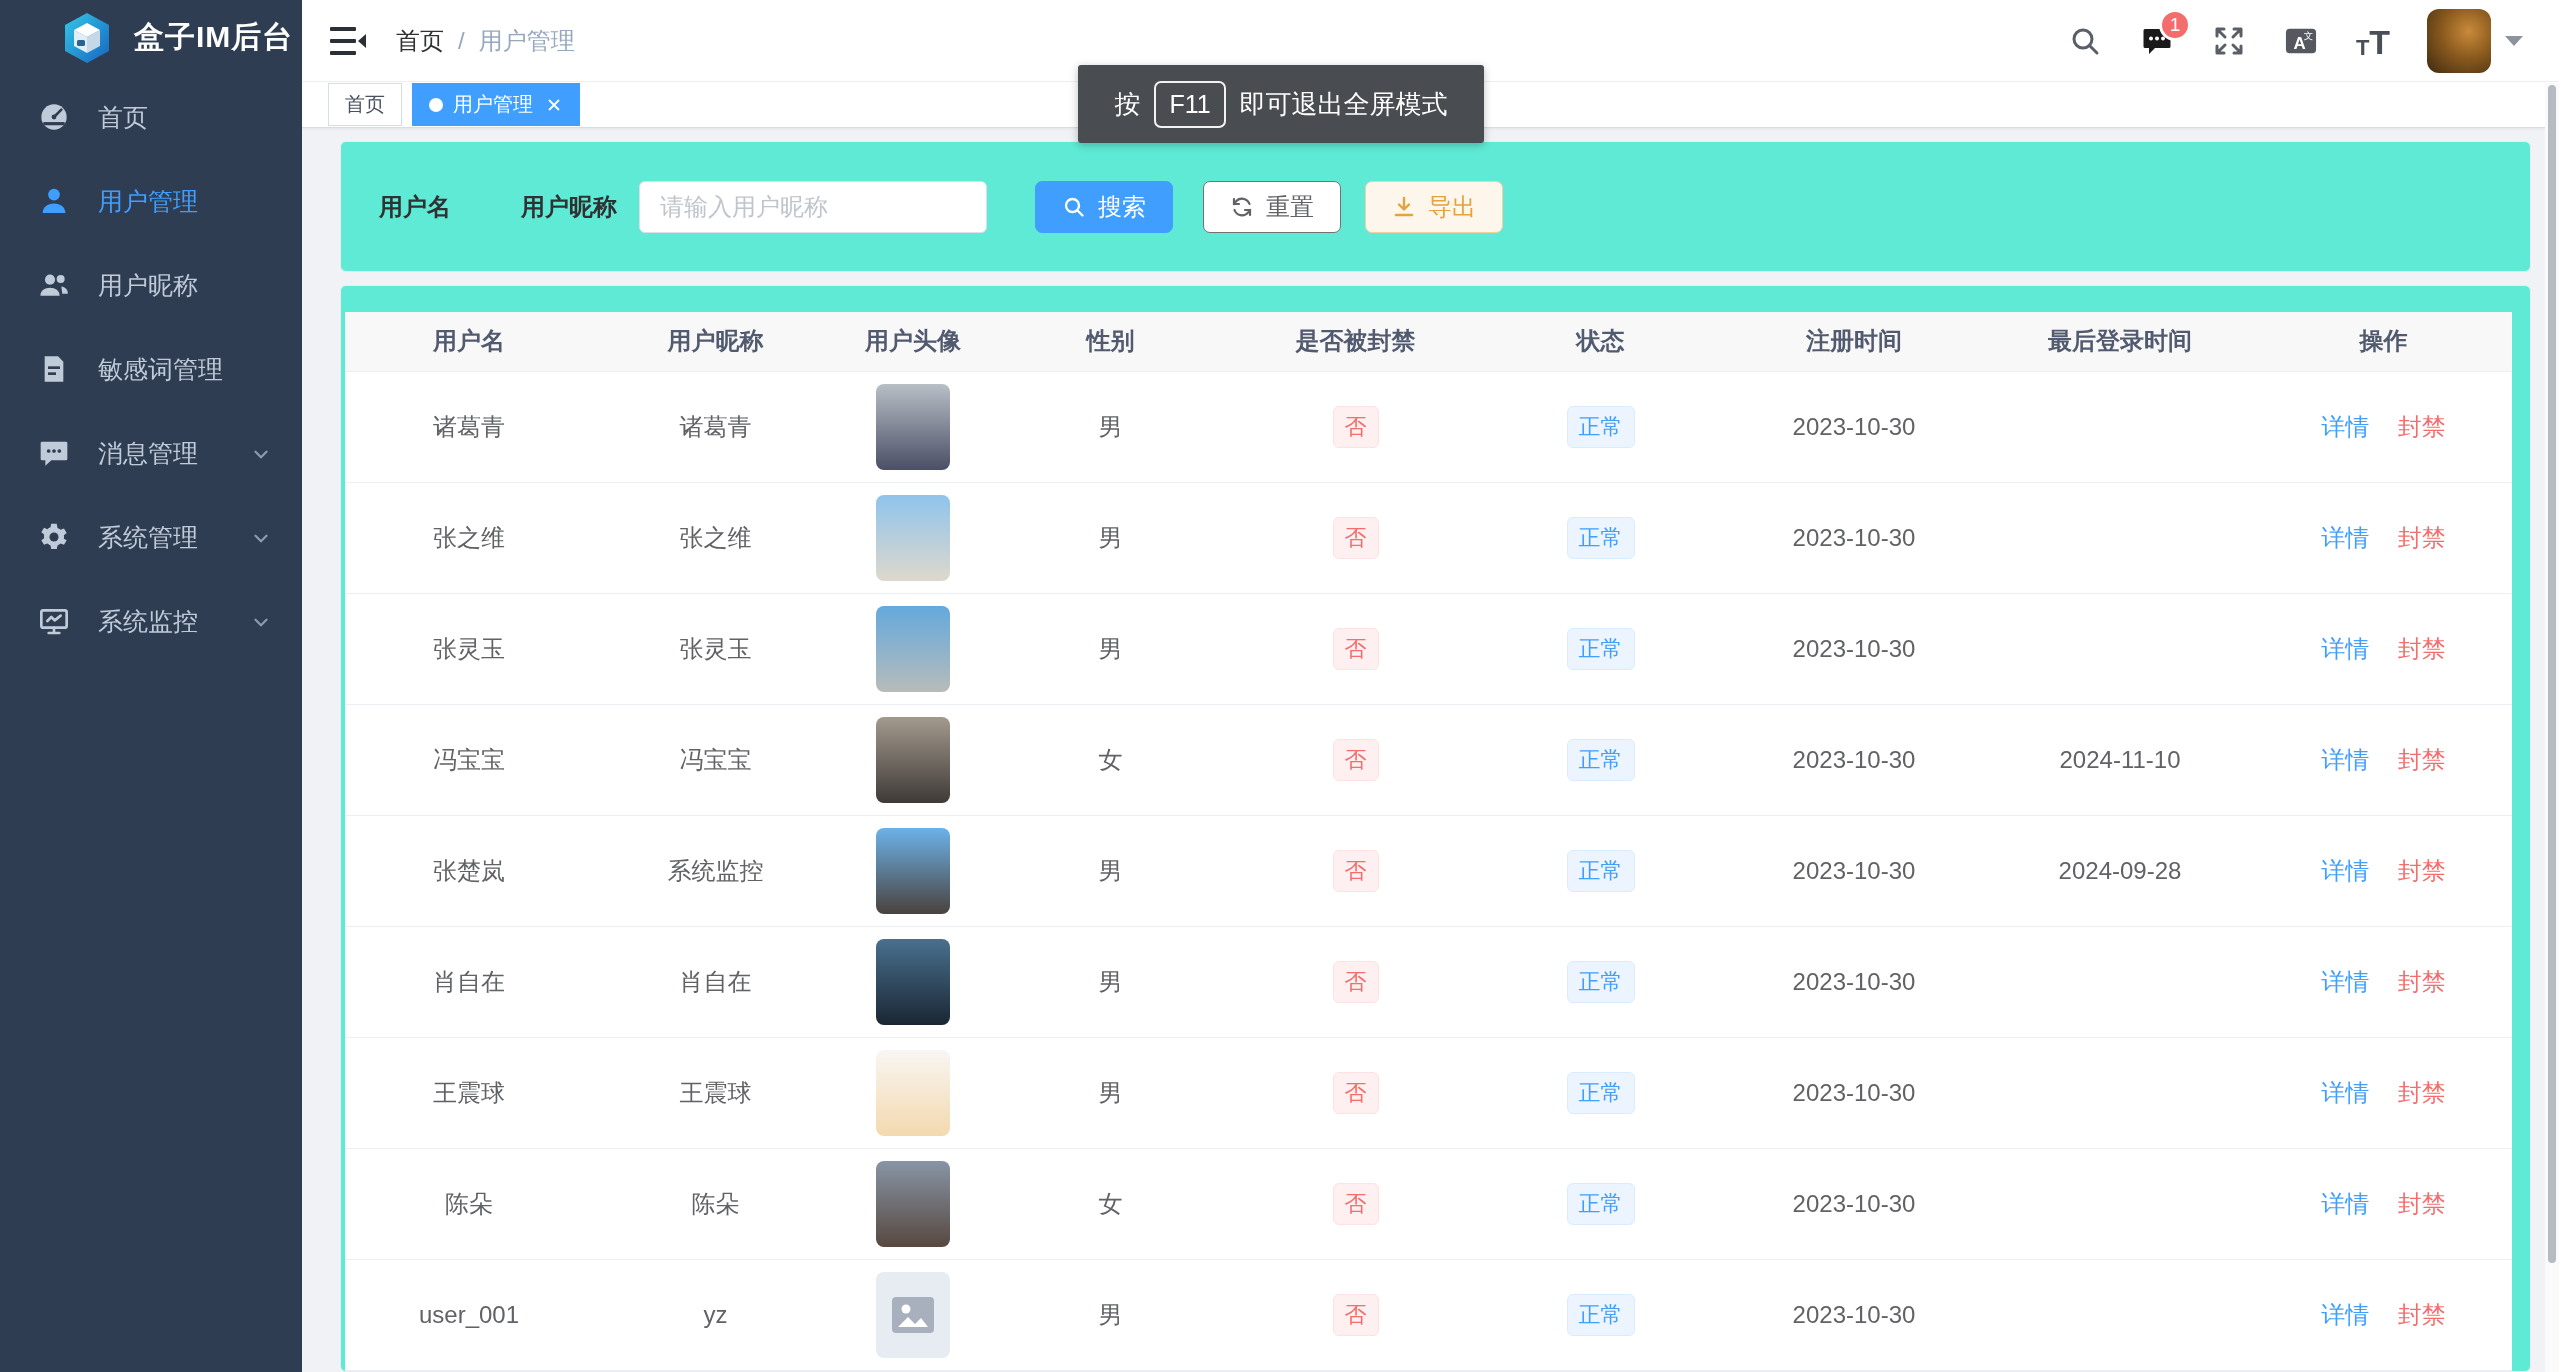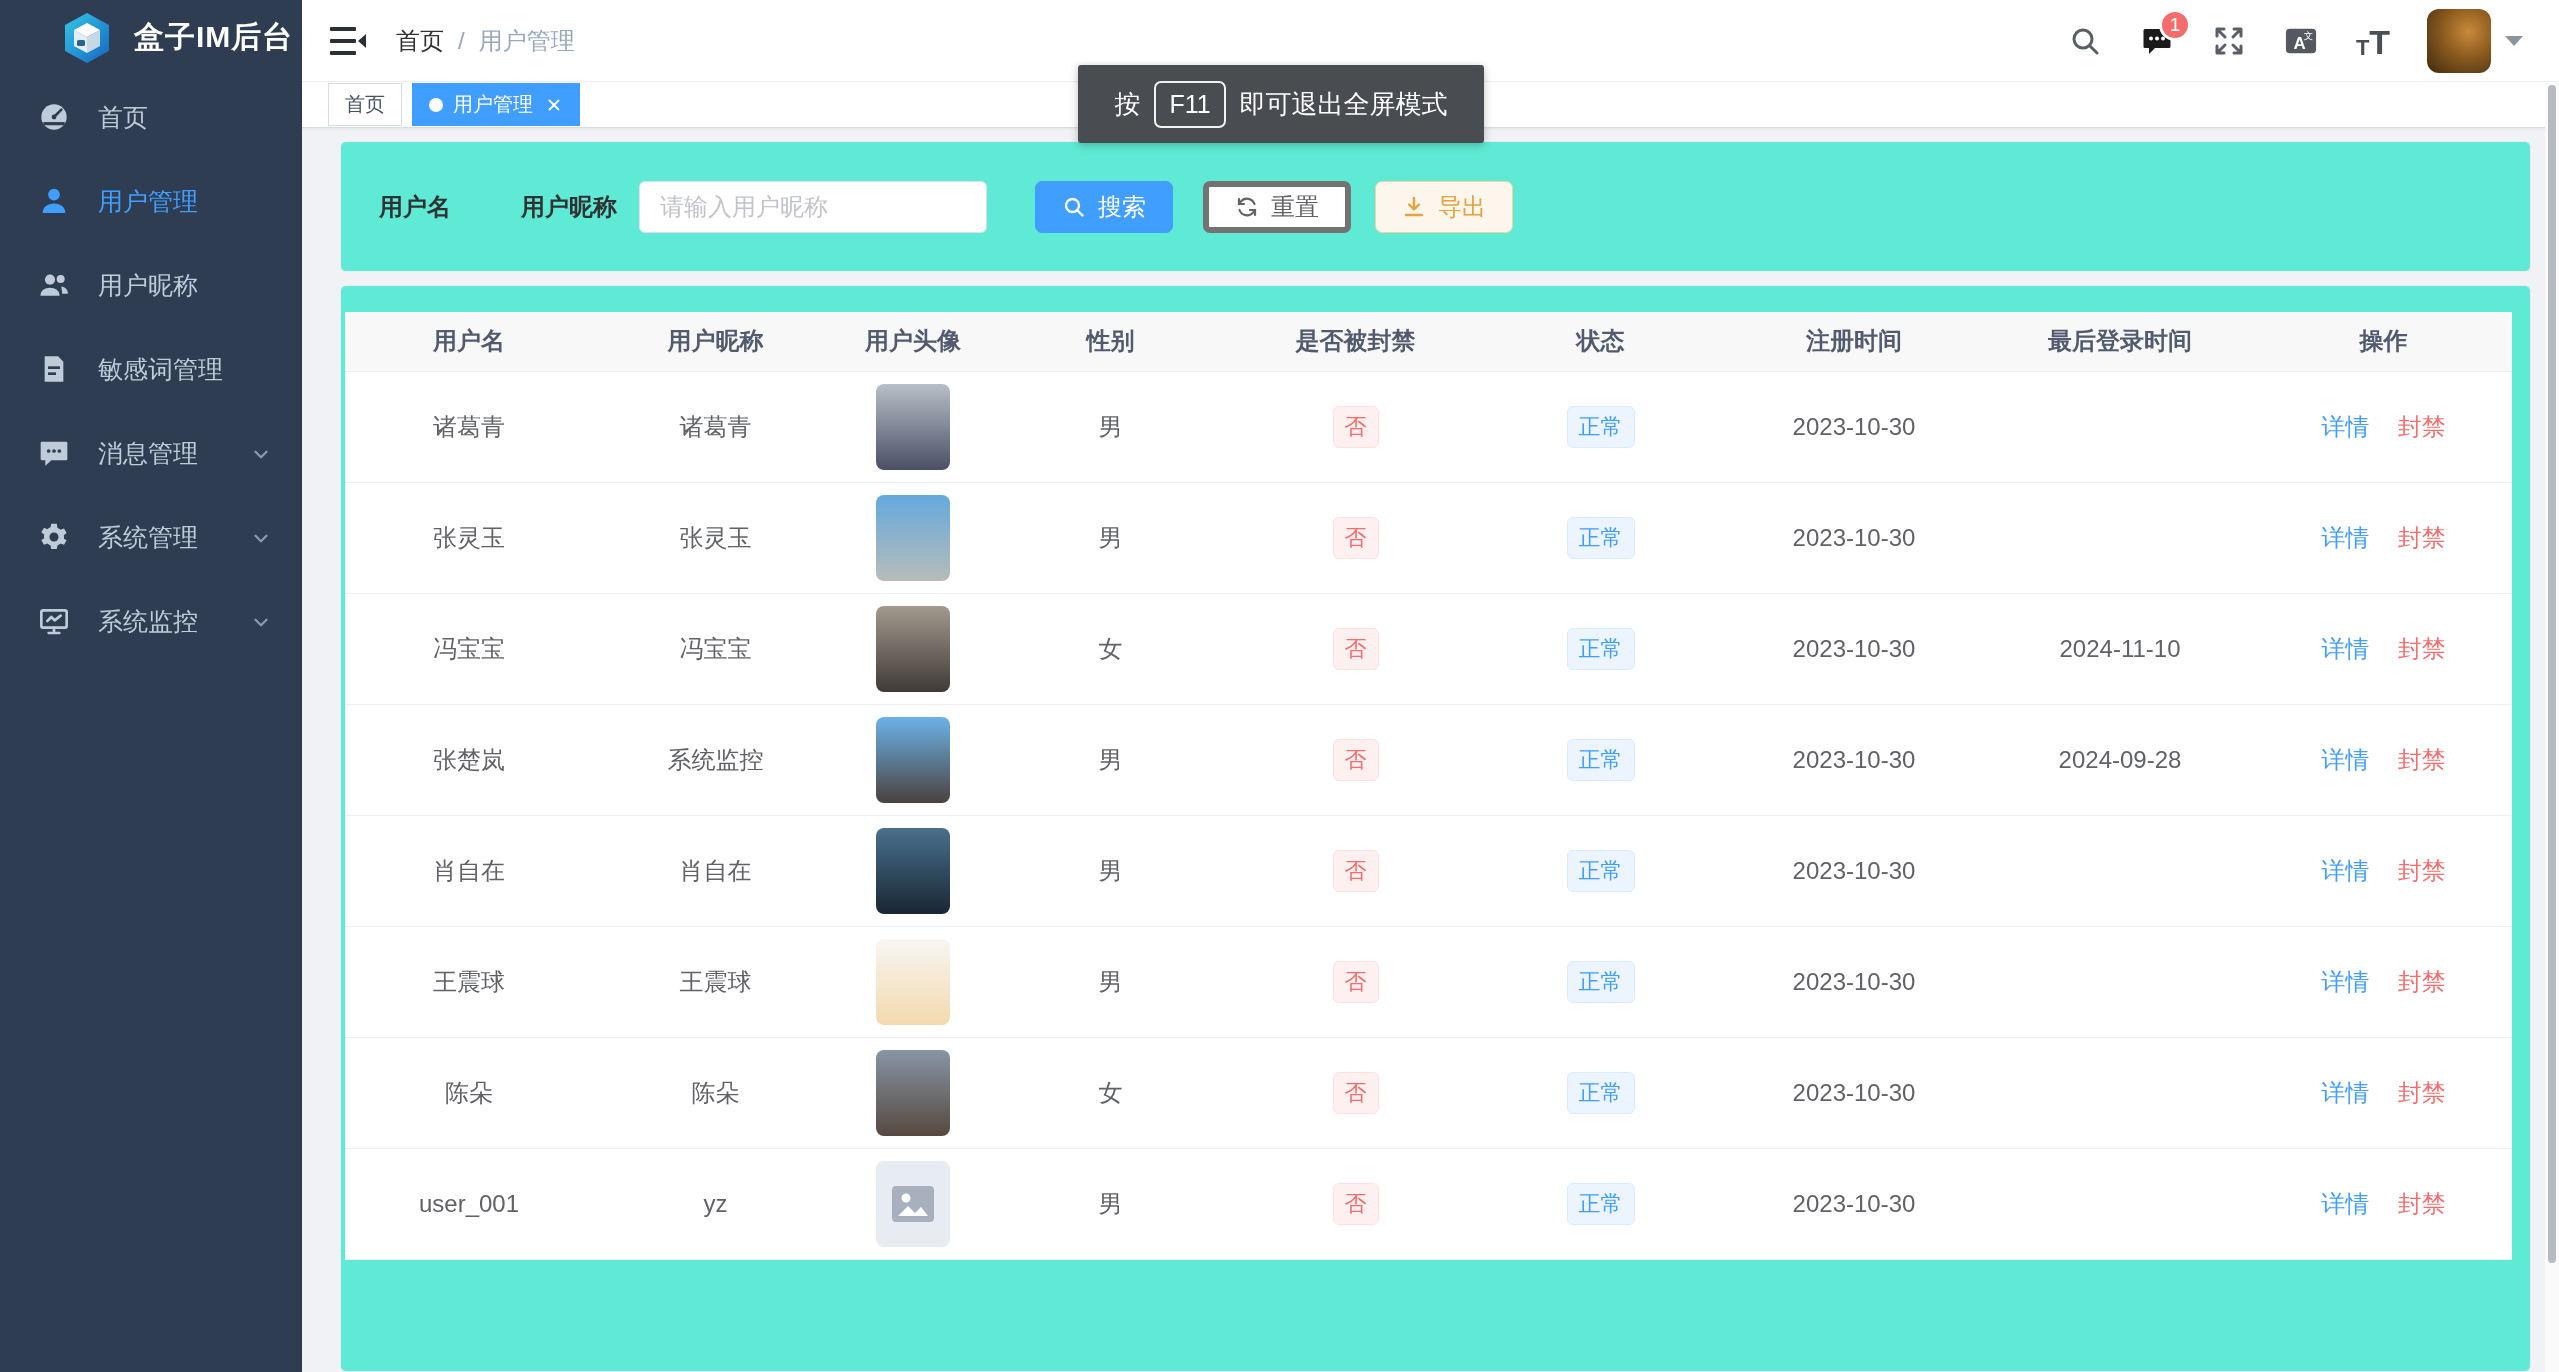--- a/index.html
+++ b/index.html
@@ -54,21 +54,21 @@
   .content { flex:1; padding:13px 28px 0 38px; display:flex; flex-direction:column; min-height:0; }
   .card { background:#5eead4; border:1px solid #e9ecf2; border-radius:6px; }
   .search-card { height:131px; flex:0 0 131px; display:flex; align-items:center; padding-left:38px; margin-bottom:13px; }
   .form-label { font-size:24px; font-weight:bold; color:#303133; margin-right:22px; white-space:nowrap; }
   .form-input { width:348px; height:52px; border:1px solid #dcdfe6; border-radius:6px; padding:0 20px; font-size:24px; color:#606266; outline:none; font-family:inherit; }
   .form-input::placeholder { color:#c0c4cc; }
   .gap-lg { margin-left:48px; }
   .btn { height:52px; display:inline-flex; align-items:center; justify-content:center; gap:12px; padding:0 26px; border-radius:7px; font-size:24px; cursor:pointer; font-family:inherit; white-space:nowrap; }
   .btn svg { width:24px; height:24px; }
   .btn-primary { background:#409eff; border:1px solid #409eff; color:#fff; margin-left:48px; }
-  .btn-plain { background:#fff; border:6px solid #737373; color:#606266; margin-left:30px; }
+  .btn-plain { background:#fff; border:1px solid #737373; color:#606266; margin-left:30px; }
   .btn-export { background:#fdf6ec; border:1px solid #f3d19e; color:#e6a23c; margin-left:24px; }
 
   .table-card { flex:1; padding:26px 20px 0 4px; overflow:hidden; }
   table.user-table { width:100%; border-collapse:collapse; table-layout:fixed; }
   .user-table th { height:59px; background:#f8f8f9; color:#515a6e; font-size:24px; font-weight:bold; text-align:center; border-bottom:1px solid #ebeef5; }
   .user-table td { height:111px; font-size:24px; color:#606266; text-align:center; vertical-align:middle; border-bottom:1px solid #ebeef5; background:#fff; }
   .avatar-box { display:inline-block; width:74px; height:86px; border-radius:8px; background:#e9edf4; position:relative; vertical-align:middle; }
   .avatar-box .ph-icon { display:none; }
   .avatar-box.placeholder { background:#e7ebf2; }
   .avatar-box.placeholder .ph-icon { position:absolute; inset:0; display:flex; align-items:center; justify-content:center; }
@@ -338,20 +338,38 @@
     <td><span class="tag tag-no">否</span></td>
     <td><span class="tag tag-normal">正常</span></td>
     <td>2023-10-30</td>
     <td></td>
     <td>
       <a class="op-link op-detail">详情</a>
       <a class="op-link op-ban">封禁</a>
     </td>
   </tr>
               <tr>
+    <td>张之维</td>
+    <td>张之维</td>
+    <td>
+      <span class="avatar-box" style="background: linear-gradient(rgb(143, 196, 236), rgb(222, 216, 204));">
+        
+      </span>
+    </td>
+    <td>男</td>
+    <td><span class="tag tag-no">否</span></td>
+    <td><span class="tag tag-normal">正常</span></td>
+    <td>2023-10-30</td>
+    <td></td>
+    <td>
+      <a class="op-link op-detail">详情</a>
+      <a class="op-link op-ban">封禁</a>
+    </td>
+  </tr>
+              <tr>
     <td>张灵玉</td>
     <td>张灵玉</td>
     <td>
       <span class="avatar-box" style="background: linear-gradient(rgb(100, 169, 221), rgb(183, 188, 185));">
         
       </span>
     </td>
     <td>男</td>
     <td><span class="tag tag-no">否</span></td>
     <td><span class="tag tag-normal">正常</span></td>

